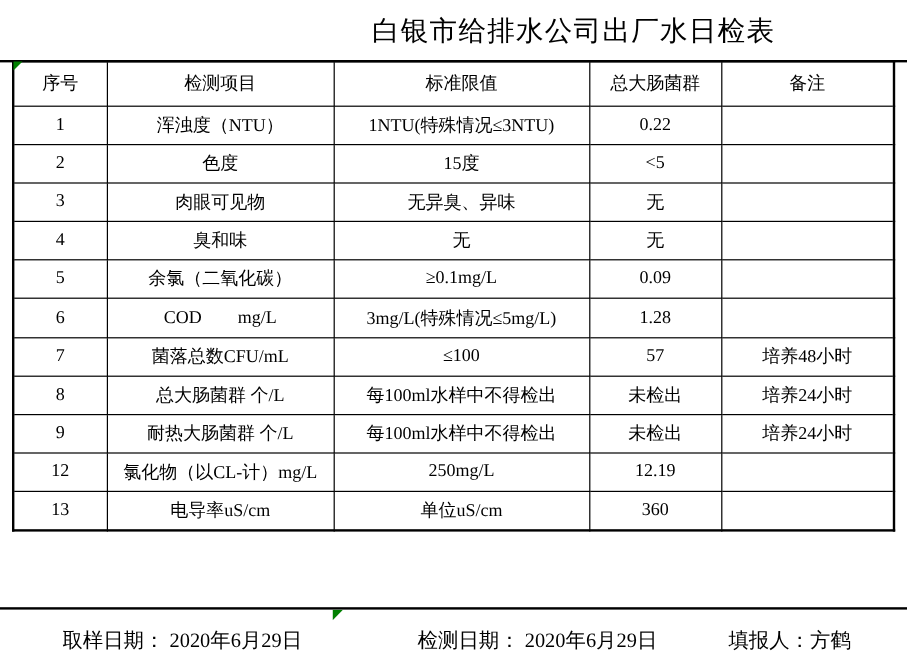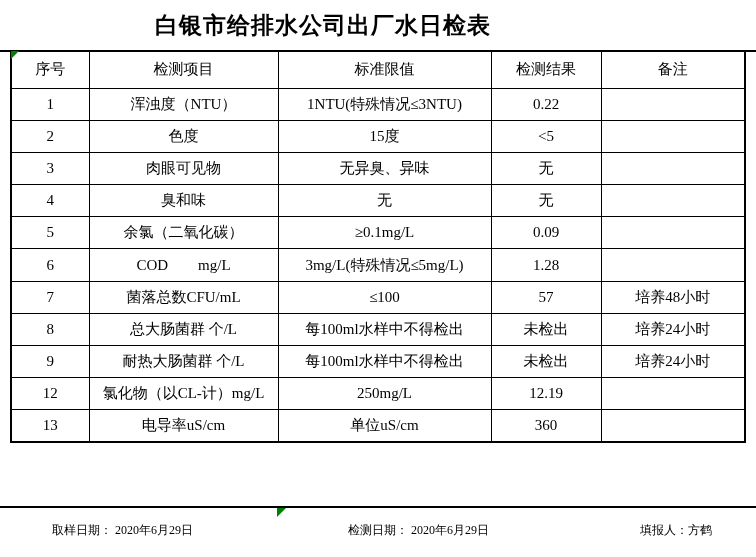--- a/index.html
+++ b/index.html
@@ -13,23 +13,23 @@
     height: 557px;
     overflow: hidden;
     font-family: "Liberation Serif", "DejaVu Serif", serif;
     color: #000000;
   }
   .title {
     position: absolute;
     top: 10px;
     left: 0;
     width: 646px;
-    text-align: center;
+    text-align: right;
     font-size: 23px;
-    font-weight: bold;
+    font-weight: normal;
     letter-spacing: 1px;
   }
   .hrule {
     position: absolute;
     left: 0;
     width: 756px;
     height: 2px;
     background: #000000;
   }
   .hrule-top { top: 50px; }
@@ -76,30 +76,30 @@
     top: 508px;
     width: 9px;
     height: 9px;
   }
   .footer {
     position: absolute;
     top: 522px;
     left: 0;
     width: 756px;
     height: 24px;
-    font-size: 12px;
+    font-size: 17px;
   }
   .footer .f-item {
     position: absolute;
     top: 0;
     white-space: pre;
   }
   .f-sampling { left: 52px; }
   .f-testing  { left: 348px; }
-  .f-reporter { left: 640px; }
+  .f-reporter { left: 607px; }
 </style>
 </head>
 <body>
 
 <div class="title">白银市给排水公司出厂水日检表</div>
 
 <div class="hrule hrule-top"></div>
 <div class="hrule hrule-bottom"></div>
 
 <table class="report">
@@ -108,21 +108,21 @@
       <col class="col-item">
       <col class="col-limit">
       <col class="col-result">
       <col class="col-remark">
   </colgroup>
   <tbody>
     <tr class="header-row">
       <th>序号</th>
       <th>检测项目</th>
       <th>标准限值</th>
-      <th>检测结果</th>
+      <th>总大肠菌群</th>
       <th>备注</th>
     </tr>
     <tr class="data-row">
       <td>1</td>
       <td>浑浊度（NTU）</td>
       <td>1NTU(特殊情况≤3NTU)</td>
       <td>0.22</td>
       <td></td>
     </tr>
     <tr class="data-row">

